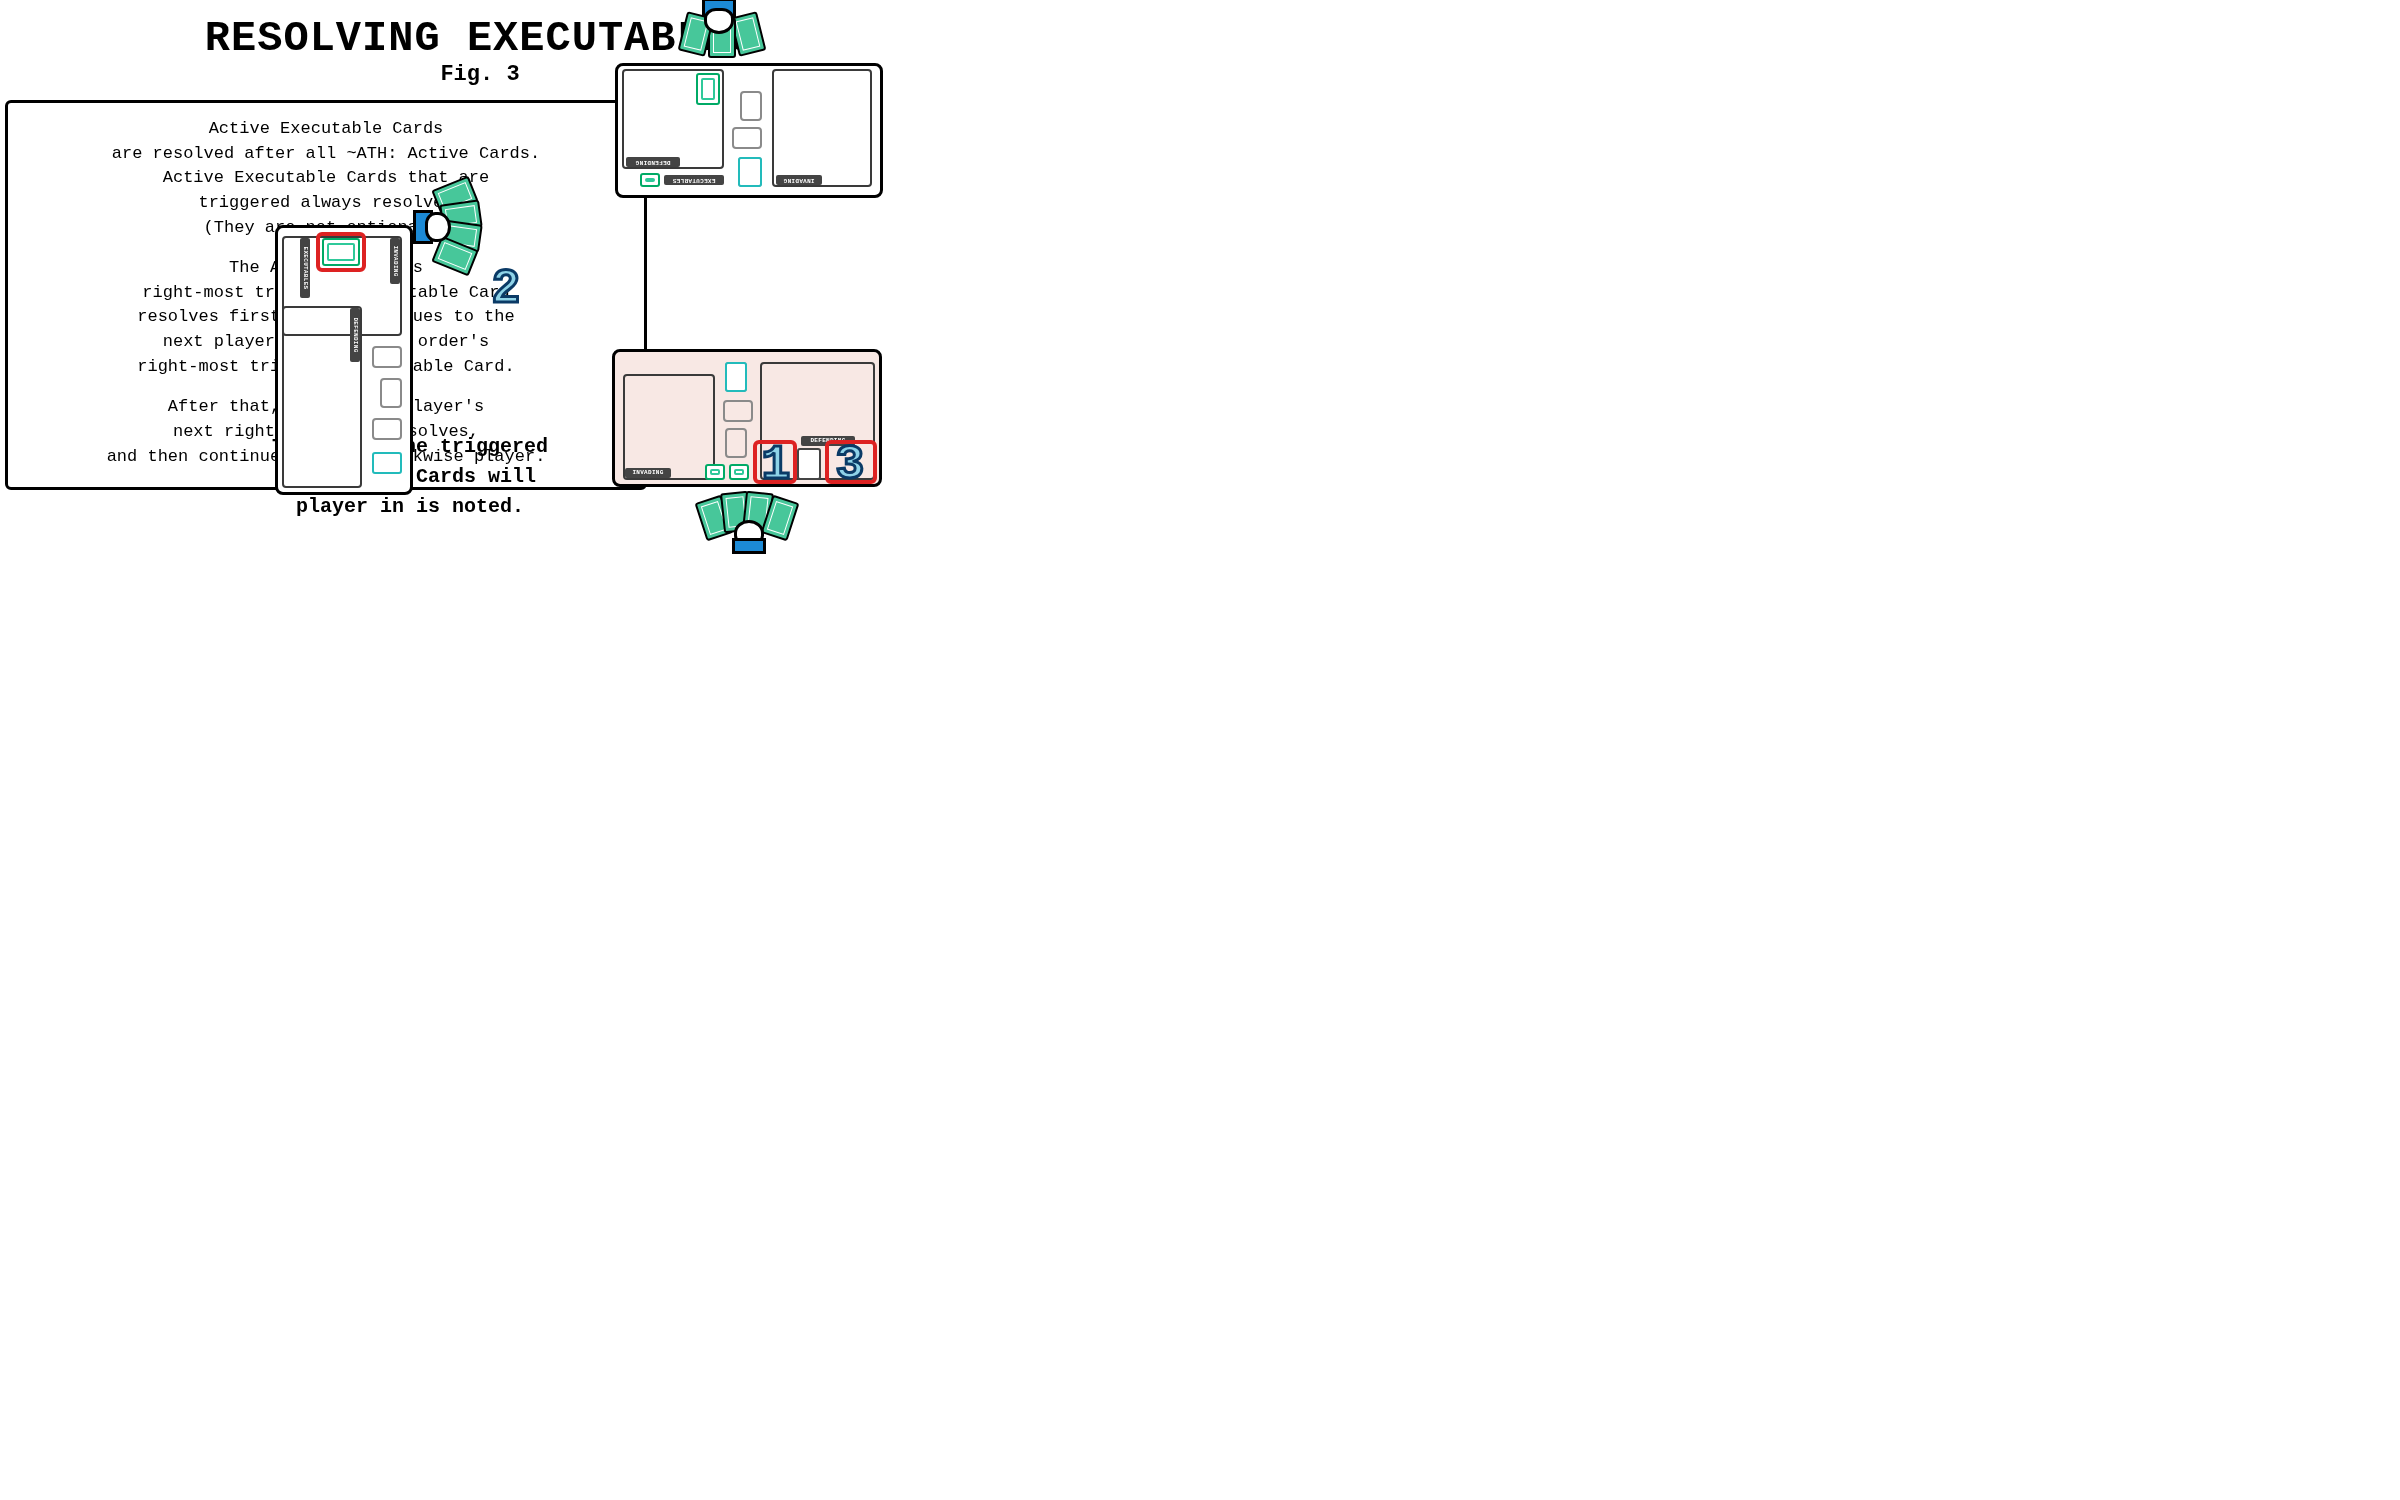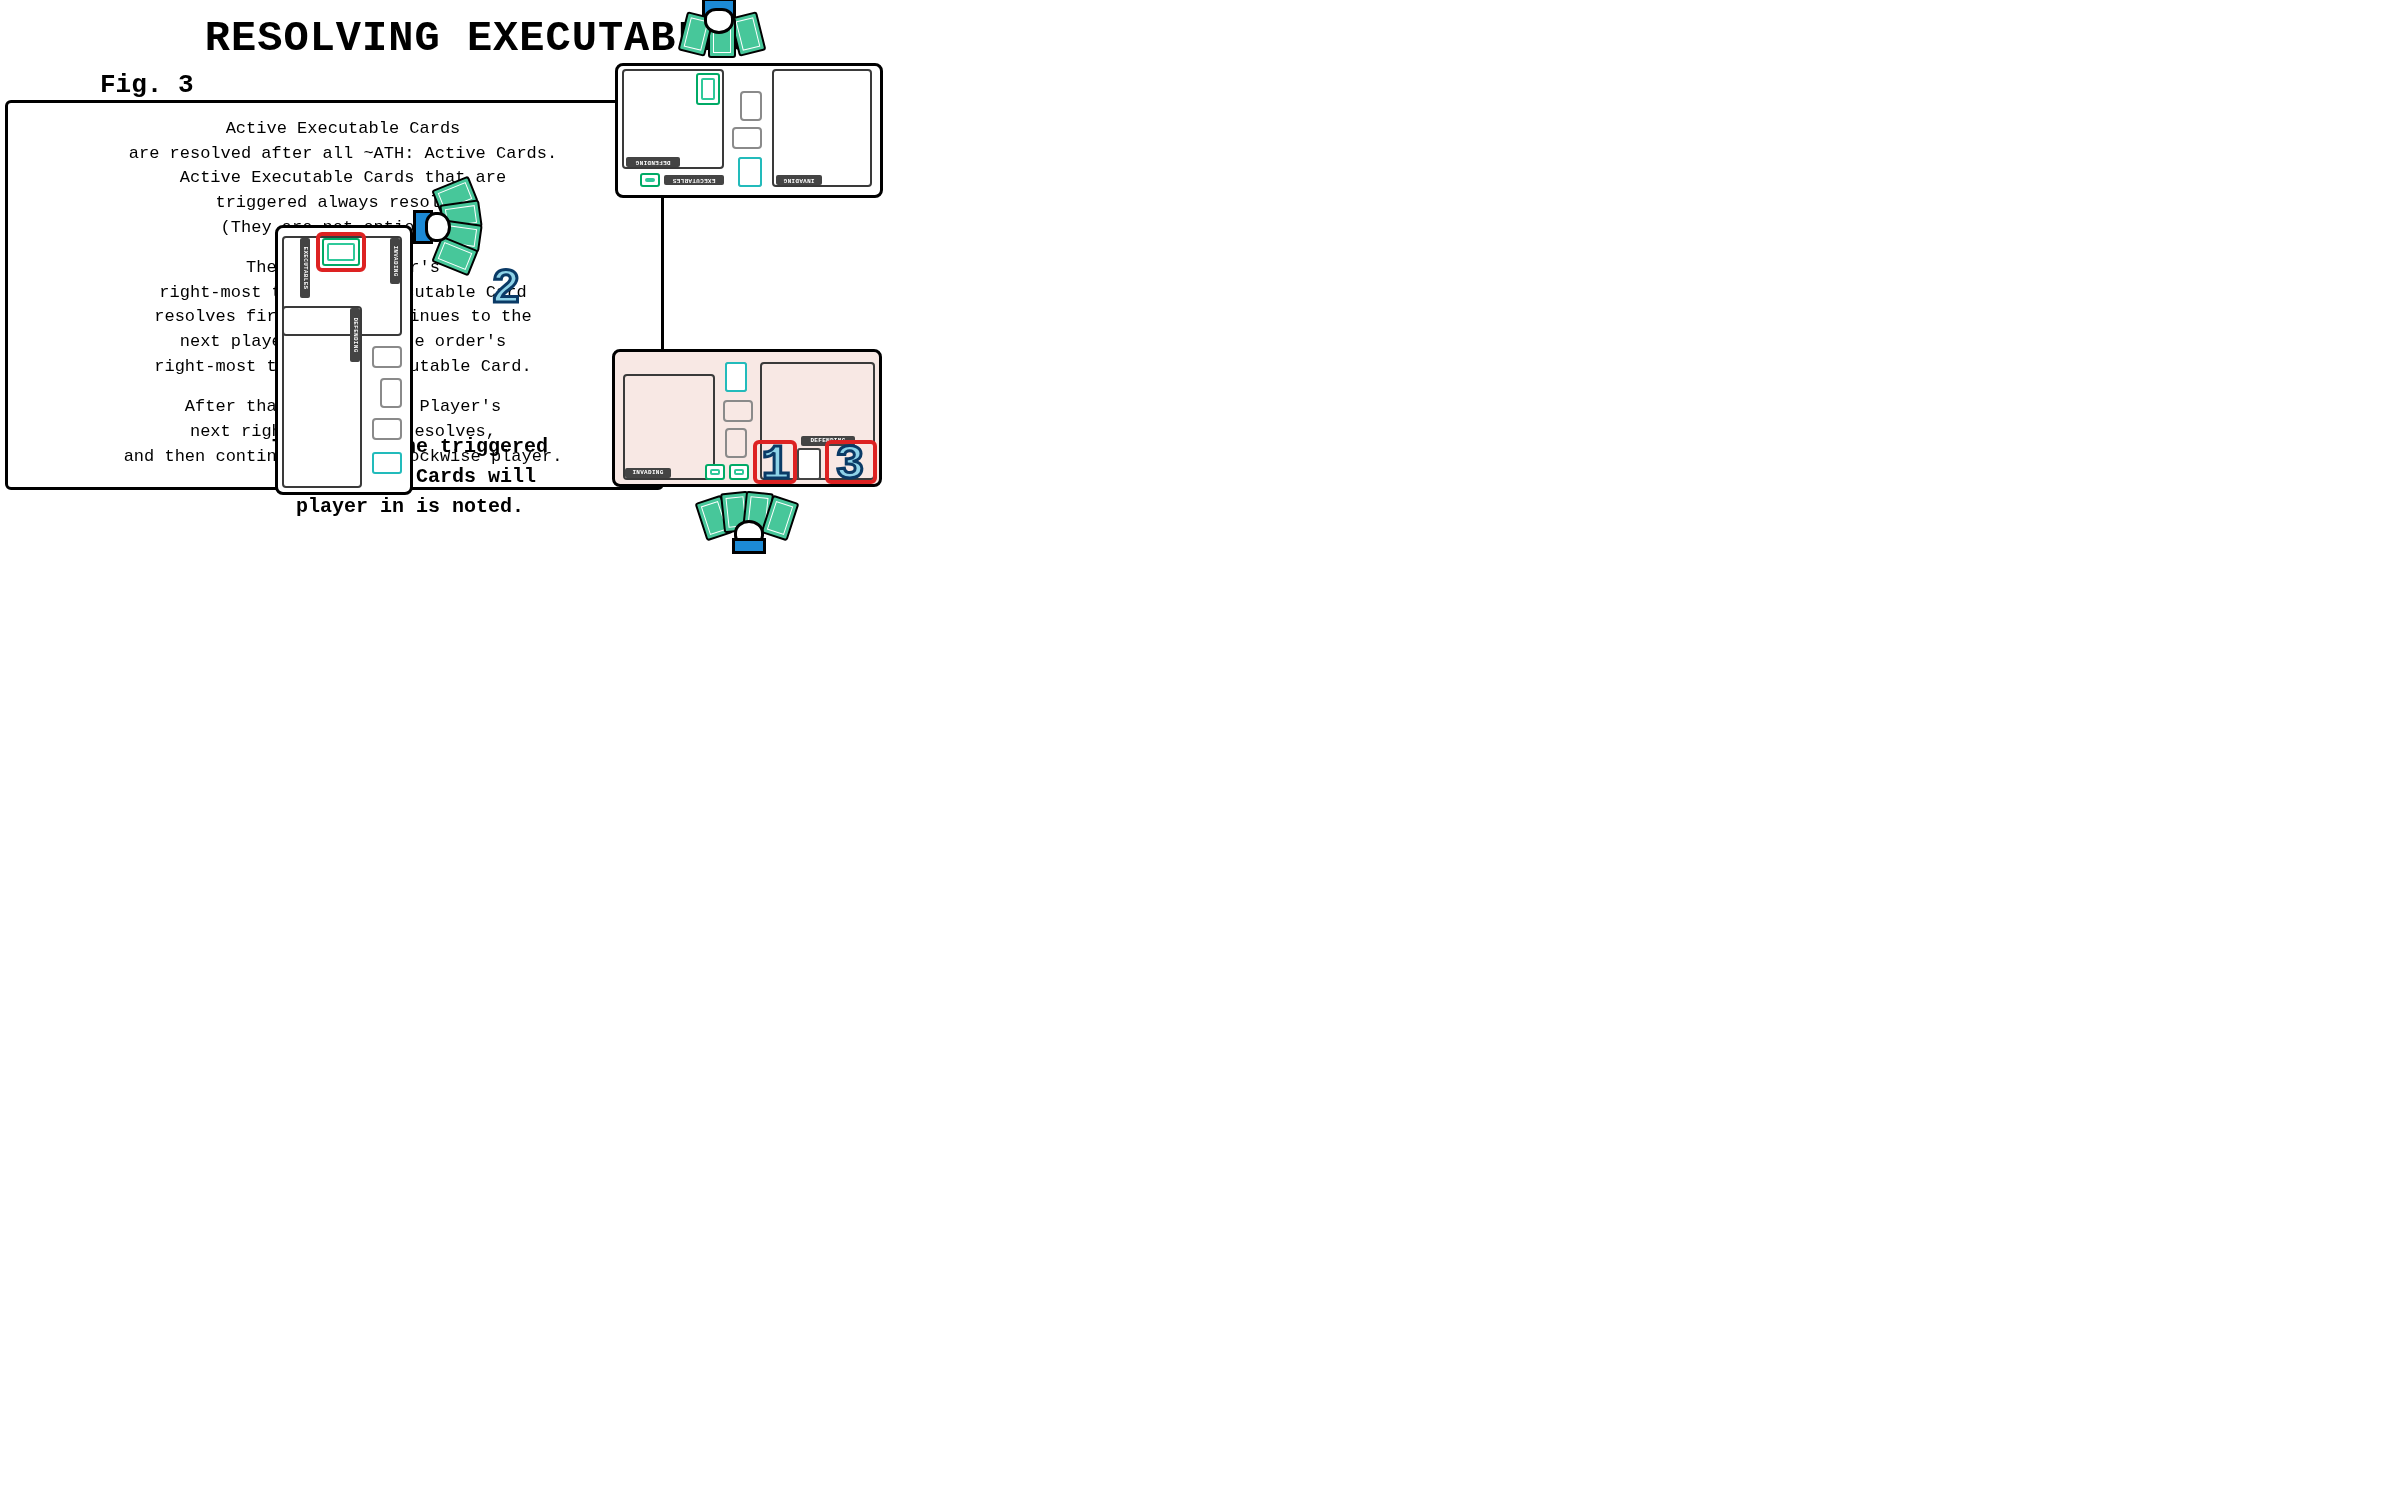--- a/index.html
+++ b/index.html
@@ -1,19 +1,19 @@
 <!DOCTYPE html>
 <html><head>
 <meta charset="utf-8">
 <style>
   html,body{margin:0;padding:0;background:#fff;font-family:"Courier New",Courier,monospace;color:#000;}
   .page{position:relative;width:1500px;height:937px;}
   .title{position:absolute;left:100px;top:15px;width:760px;text-align:center;font-size:42px;font-weight:bold;letter-spacing:1px;}
-  .figure{position:absolute;left:100px;top:70px;width:760px;font-size:26px;font-weight:bold;}
-  .rulesbox{position:absolute;left:5px;top:100px;width:620px;border:3px solid #000;border-radius:6px;padding:14px 8px 18px 25px;text-align:center;font-size:17px;line-height:1.45;font-family:Liberation Mono, monospace;}
+  .figure{position:absolute;left:100px;top:62px;width:760px;text-align:center;font-size:22px;font-weight:bold;}
+  .rulesbox{position:absolute;left:5px;top:100px;width:620px;border:3px solid #000;border-radius:6px;padding:14px 8px 18px 8px;text-align:center;font-size:17px;line-height:1.45;font-family:Liberation Mono, monospace;}
   .rulesbox p{margin:0 0 16px 0;}
   .rulesbox p:last-child{margin-bottom:0;}
   .caption{position:absolute;left:200px;top:432px;width:420px;text-align:center;font-size:20px;font-weight:bold;line-height:1.5;}
   
   .board{position:absolute;border:3px solid #000;border-radius:8px;background:#fff;box-sizing:border-box;}
   .board.active{background:#f8e8e4;}
   .card{position:absolute;border:2px solid #0a6;background:#fff;border-radius:3px;box-sizing:border-box;}
   .card.g::after{content:"";position:absolute;inset:3px;border:2px solid #2fc99a;border-radius:2px;}
   .card.c{border-color:#2bb;}
   .red{position:absolute;border:4px solid #d22;border-radius:6px;box-sizing:border-box;}

